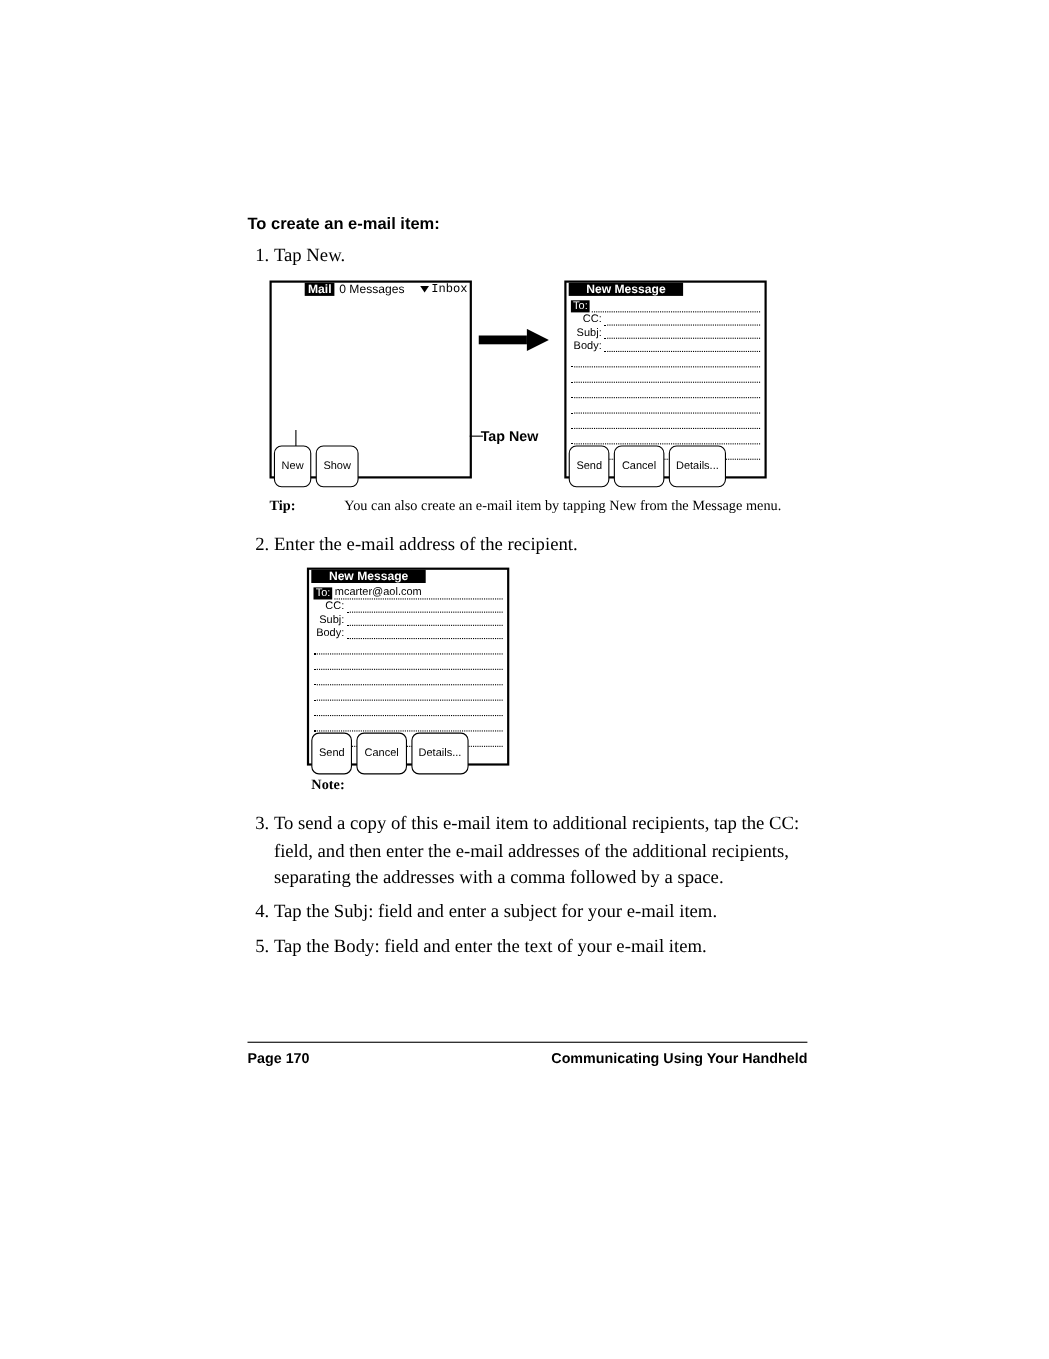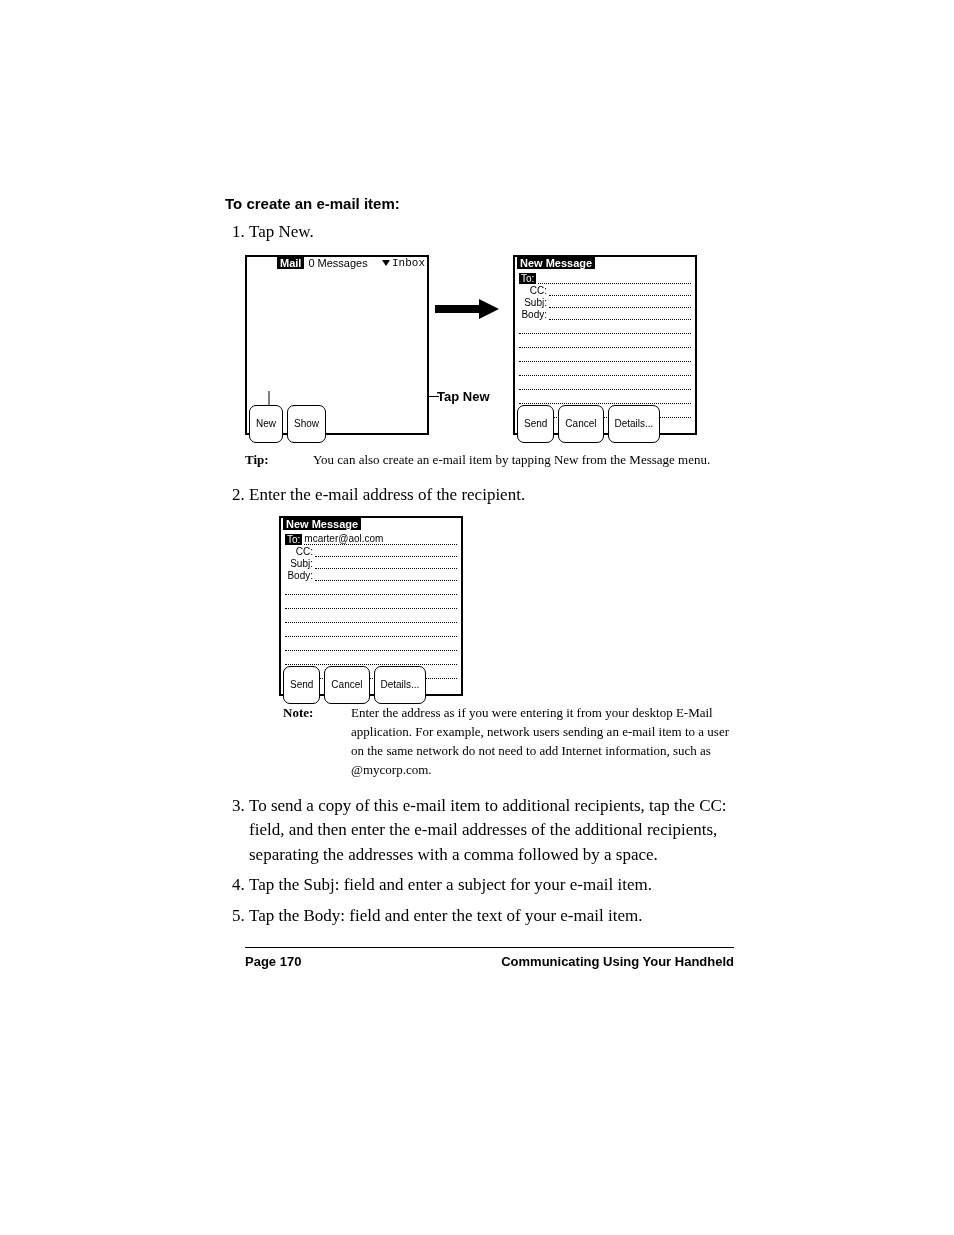--- a/index.html
+++ b/index.html
@@ -107,21 +107,21 @@
   
   .nm-header {
     font-size: 11px;
     height: 14px;
     padding: 0 2px;
   }
   .nm-header .app {
     background: #000;
     color: #fff;
     font-weight: bold;
-    padding: 0 3px;
+    padding: 0 16px;
     display: inline-block;
   }
   .nm-body {
     padding: 2px 4px 0 4px;
     font-size: 10px;
   }
   .nm-row {
     display: flex;
     align-items: flex-end;
     margin-bottom: 1px;
@@ -207,21 +207,20 @@
     left: 225px;
     right: 220px;
     bottom: 130px;
     border-top: 1px solid #000;
     padding-top: 6px;
     font-family: Arial, Helvetica, sans-serif;
     font-size: 13px;
     font-weight: bold;
     display: flex;
     justify-content: space-between;
-    margin-left: 20px;
   }
 </style>
 </head>
 <body>
 
 <div class="page">
 
   <div class="heading">To create an e-mail item:</div>
 
   <ol class="step-list">
@@ -342,21 +341,20 @@
       <div class="device-footer">
         <span class="pill-btn">Send</span>
         <span class="pill-btn">Cancel</span>
         <span class="pill-btn">Details...</span>
       </div>
     </div>
   </div>
 
   <div class="note-row">
     <div class="term">Note:</div>
-    <div>Enter the address as if you were entering it from your desktop E-Mail application. For example, network users sending an e-mail item to a user on the same network do not need to add Internet information, such as @mycorp.com.</div>
   </div>
 
   <ol class="step-list" start="3">
     <li>To send a copy of this e-mail item to additional recipients, tap the CC: field, and then enter the e-mail addresses of the additional recipients, separating the addresses with a comma followed by a space.</li>
     <li>Tap the Subj: field and enter a subject for your e-mail item.</li>
     <li>Tap the Body: field and enter the text of your e-mail item.</li>
   </ol>
 
   <div class="page-footer">
     <span>Page 170</span>

